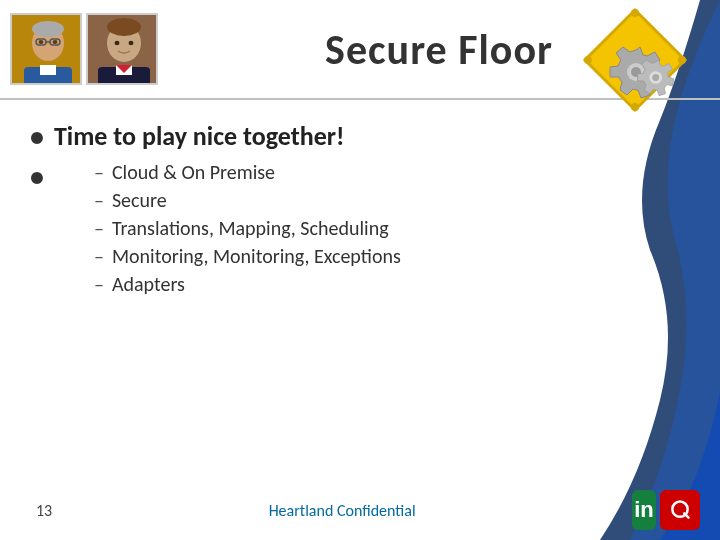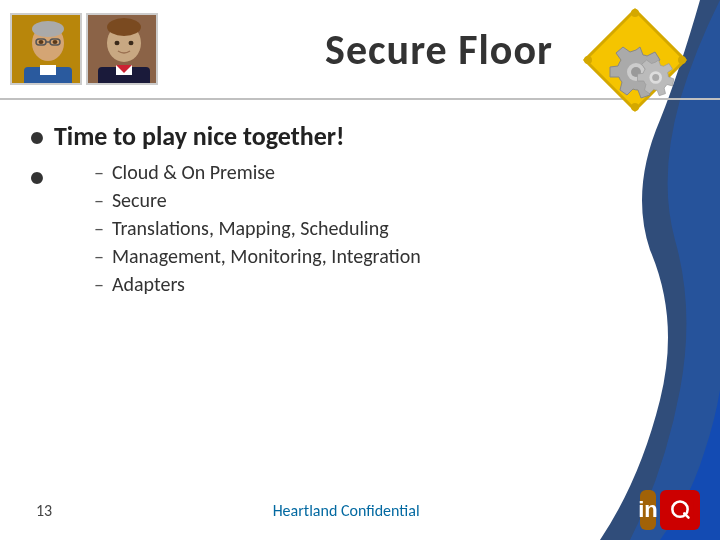--- a/index.html
+++ b/index.html
@@ -261,37 +261,37 @@
             <li>
                 <span>Cloud &amp; On Premise</span>
               </li>
             <li>
                 <span>Secure</span>
               </li>
             <li>
                 <span>Translations, Mapping, Scheduling</span>
               </li>
             <li>
-                <span>Management, Monitoring, Integration</span>
+                <span>Monitoring, Monitoring, Exceptions</span>
               </li>
             <li>
                 <span>Adapters</span>
               </li>
           </ul>
         </div>
       </li>
     </ul>
   </div>
 
   <div class="footer">
     <span class="footer-page">13</span>
     <span class="footer-text">Heartland Confidential</span>
     <div class="bottom-logo-group">
 
-      <div style="background:#a16207; border-radius:6px; width:16px; height:40px; display:flex; align-items:center; justify-content:center;">
+      <div style="background:#15803d; border-radius:6px; width:24px; height:40px; display:flex; align-items:center; justify-content:center;">
         <span style="color:white; font-size:22px; font-weight:900; font-family:Arial;">in</span>
       </div>
 
       <div style="background:#cc0000; border-radius:6px; width:40px; height:40px; display:flex; align-items:center; justify-content:center;">
         <svg viewBox="0 0 40 40" width="34" height="34">
           <rect x="4" y="4" width="32" height="32" rx="4" fill="#cc0000"></rect>
 
           <circle cx="20" cy="19" r="9" fill="none" stroke="white" stroke-width="3"></circle>
           <line x1="25" y1="24" x2="30" y2="29" stroke="white" stroke-width="3" stroke-linecap="round"></line>
         </svg>

